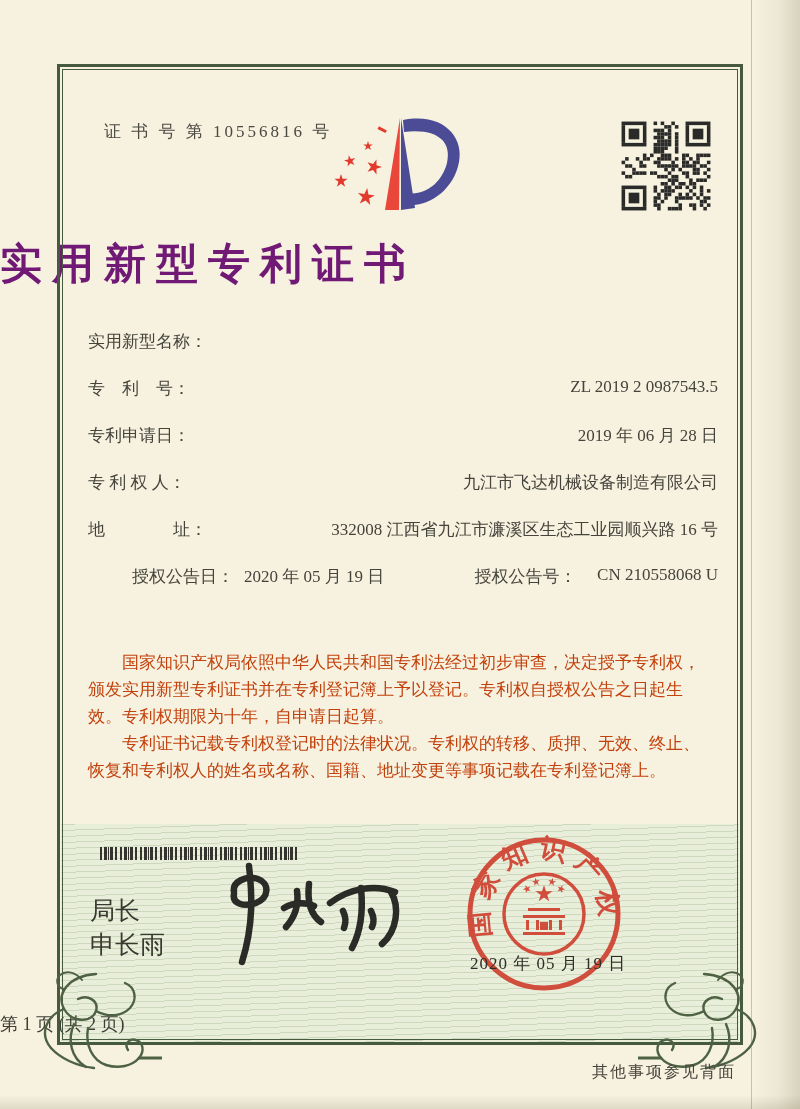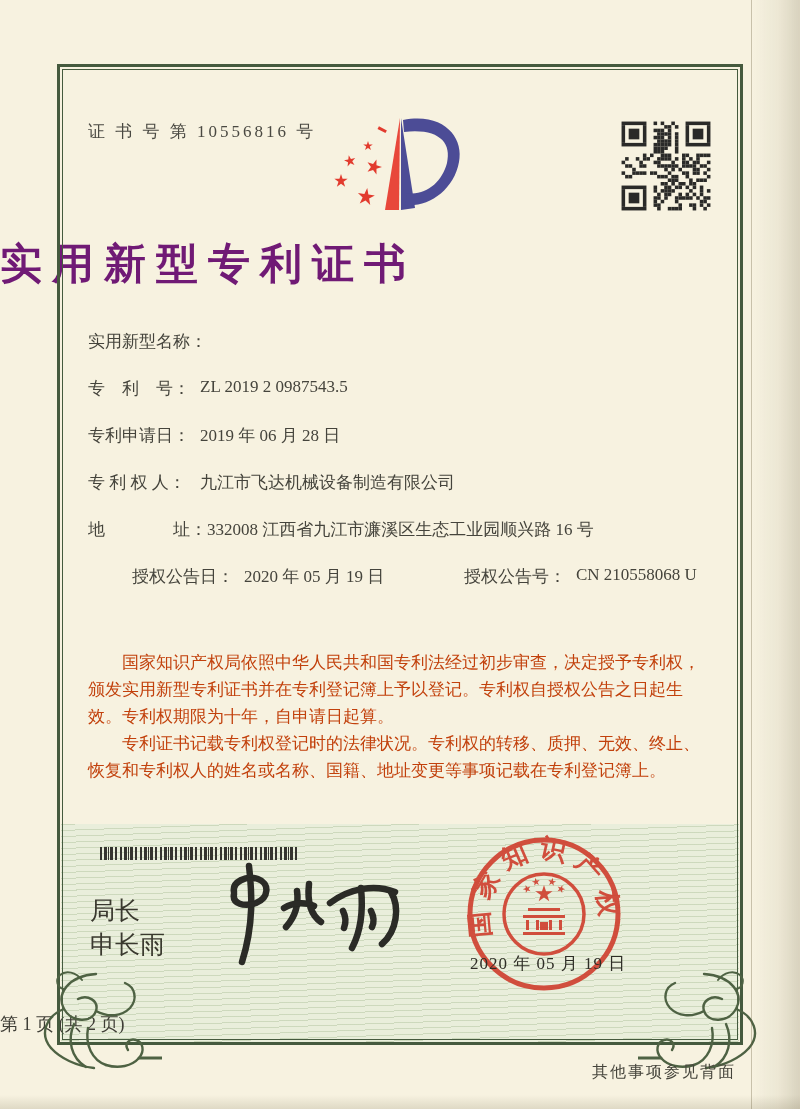--- a/index.html
+++ b/index.html
@@ -14,28 +14,28 @@
   .edge-bottom{position:absolute;left:0;right:0;bottom:0;height:14px;
     background:linear-gradient(0deg,rgba(95,85,55,.16),rgba(0,0,0,0));}
   
   .frame{position:absolute;left:57px;top:64px;width:680px;height:975px;
          border:3px solid #455a3e;}
   .frame::after{content:"";position:absolute;inset:2px;border:1px solid #455a3e;}
   
   .band{position:absolute;left:61px;top:824px;width:678px;height:218px;
         background-color:#e9eedb;
         background-image:repeating-linear-gradient(178deg,rgba(105,140,80,.22) 0 1px,rgba(0,0,0,0) 1px 6px);}
-  .cert-no{position:absolute;left:88px;top:120px;font-size:17px;letter-spacing:3px;color:#4a4942;}
+  .cert-no{position:absolute;left:104px;top:120px;font-size:17px;letter-spacing:3px;color:#4a4942;}
   .logo{position:absolute;left:328px;top:104px;width:160px;height:114px;}
   .qr{position:absolute;left:618px;top:118px;width:96px;height:96px;background:#f7f2e0;}
   .qr svg{width:100%;height:100%;}
   .title{position:absolute;left:0;width:800px;top:236px;text-align:left;
          font-size:42px;font-weight:600;letter-spacing:10px;color:#701a75;}
   .rows{position:absolute;left:88px;top:330px;width:630px;font-size:17px;color:#45443c;}
-  .f-row{height:47px;display:flex;align-items:flex-start;white-space:nowrap;}
+  .f-row{height:47px;display:flex;align-items:flex-start;white-space:nowrap;justify-content:space-between;}
   .f-label{min-width:112px;}
   .pair1{display:flex;width:332px;margin-left:44px;}
   .paras{position:absolute;left:88px;top:649px;width:628px;font-size:17px;
          line-height:27px;color:#c2410c;}
   .paras p{margin:0;text-indent:2em;}
   .barcode{position:absolute;left:100px;top:847px;width:200px;height:13px;
     background-image:repeating-linear-gradient(90deg,#35342f 0 2px,rgba(0,0,0,0) 2px 5px),
                      repeating-linear-gradient(90deg,#35342f 0 1px,rgba(0,0,0,0) 1px 4px);}
   .signer{position:absolute;left:90px;top:893px;font-family:"Liberation Sans","DejaVu Sans",sans-serif;
           font-size:25px;color:#3a392f;line-height:34px;}

